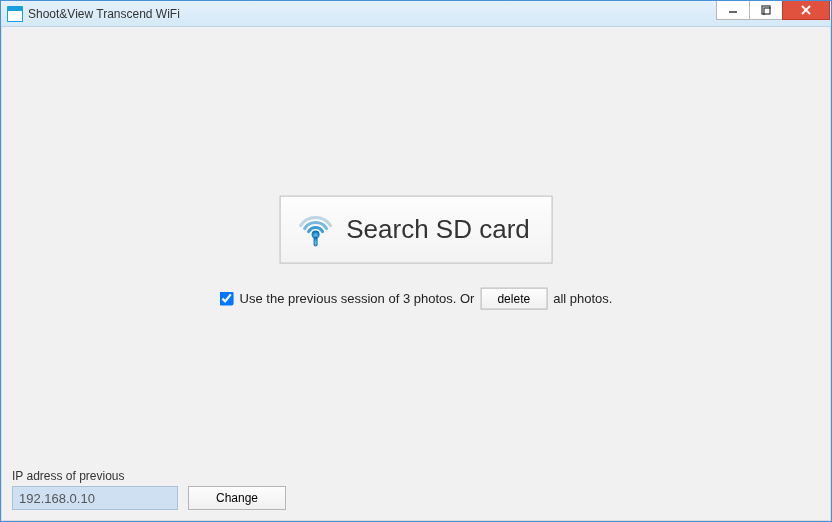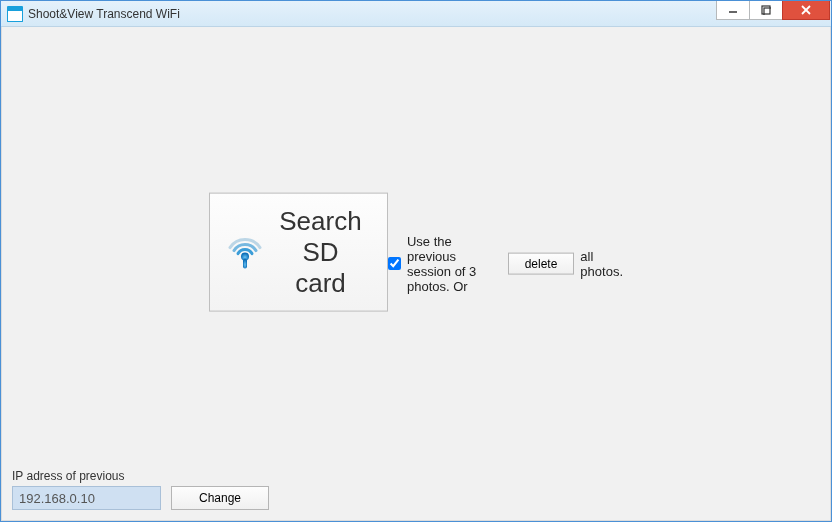--- a/index.html
+++ b/index.html
@@ -61,20 +61,21 @@
     background: #f1f1f1;
     border: 1px solid #dcdcdc;
     border-top: none;
   }
   .center {
     position: absolute;
     left: 50%;
     top: 48%;
     transform: translate(-50%,-60%);
     display: flex;
+    flex-direction: column;
     align-items: center;
   }
   .search-btn {
     display: flex;
     align-items: center;
     gap: 10px;
     font-size: 26px;
     color: #333;
     padding: 12px 22px 12px 14px;
     background: linear-gradient(#fdfdfd,#f3f3f3);
@@ -112,21 +113,21 @@
     bottom: 10px;
   }
   .footer-label {
     font-size: 12px;
     color: #333;
     margin-bottom: 3px;
     display:block;
   }
   .footer-row { display:flex; gap:10px; align-items:center;}
   .ip-input {
-    width: 149px;
+    width: 166px;
     height: 24px;
     padding: 2px 6px;
     font-size: 13px;
     color: #555;
     background: #cfe0f2;
     border: 1px solid #a9c0d8;
     font-family: inherit;
   }
   .change-btn {
     font-size: 12px;

